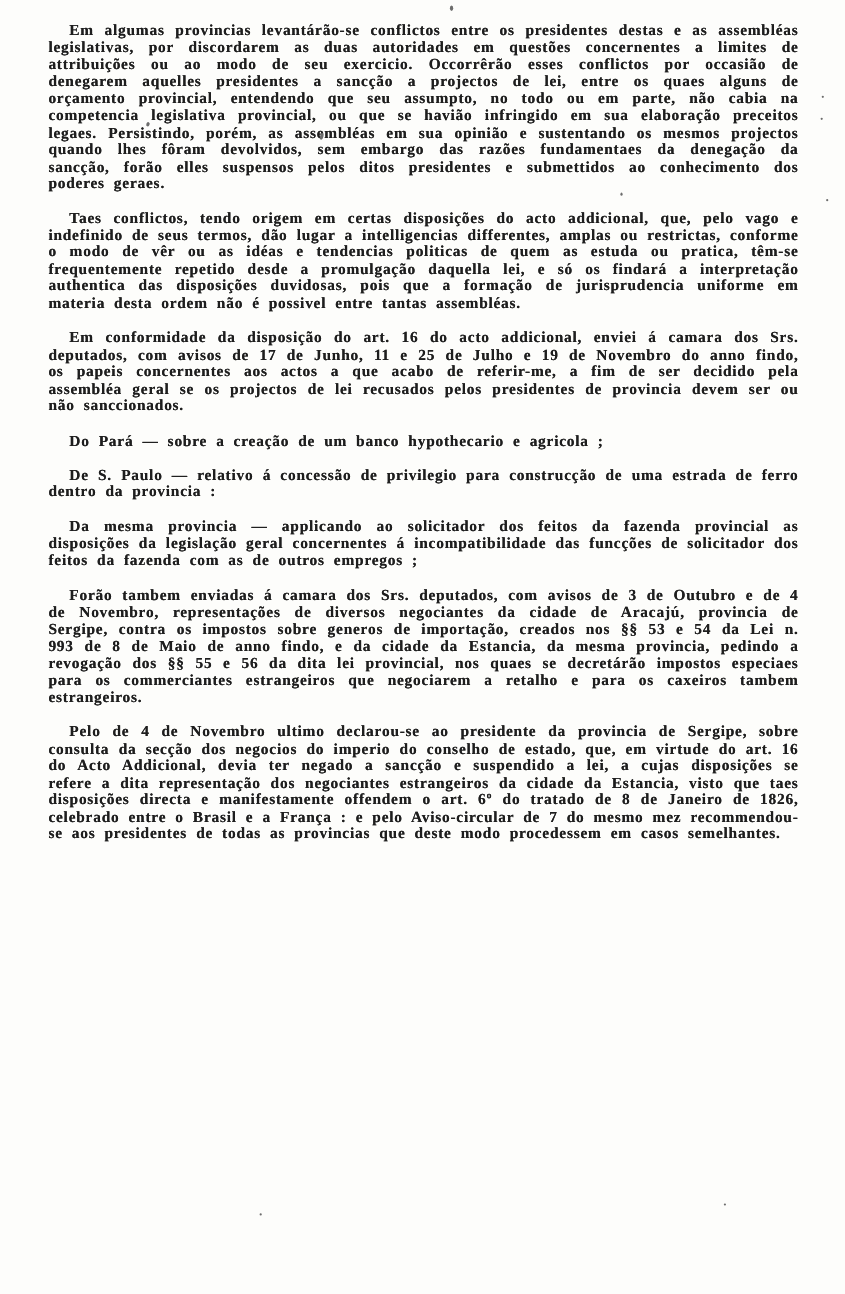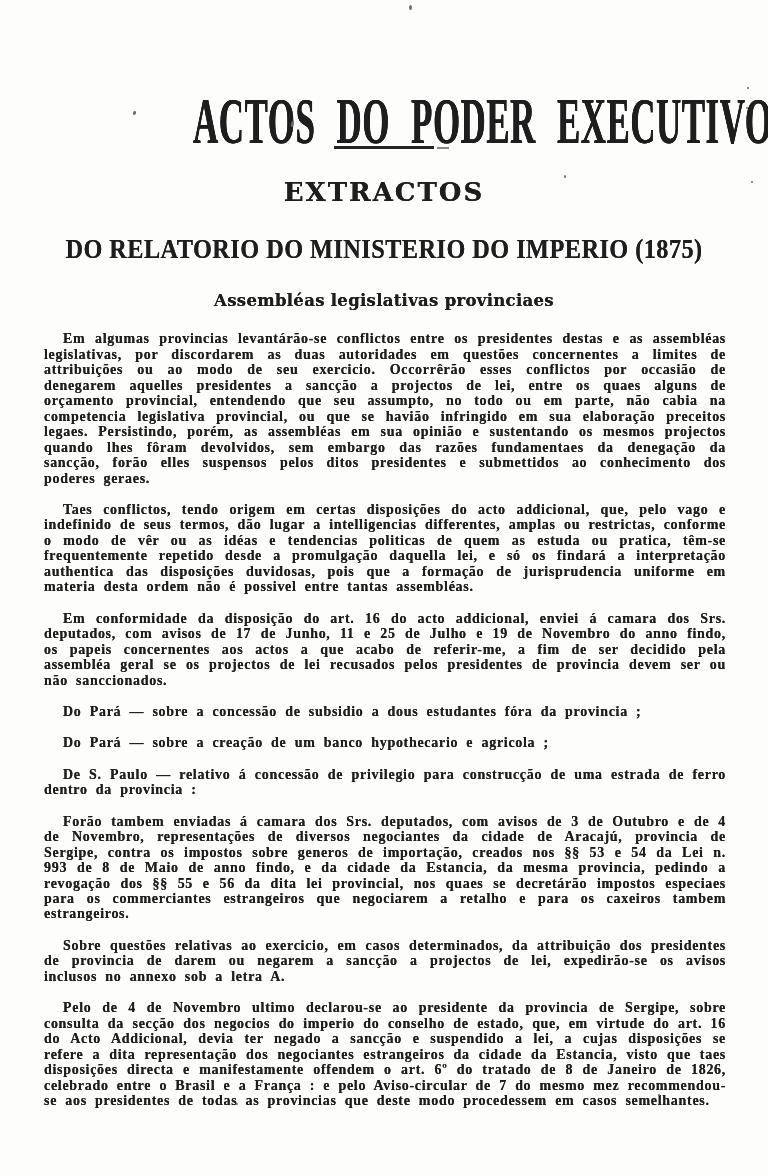--- a/index.html
+++ b/index.html
@@ -68,45 +68,29 @@
   .speck.s6 { left: 751px; top: 181px;  width: 2px; height: 2px; }
   .speck.s7 { left: 236px; top: 1103px; width: 2px; height: 2px; }
   .speck.s8 { left: 658px; top: 1094px; width: 2px; height: 2px; }
   .speck.s9 { left: 564px; top: 175px;  width: 2px; height: 3px; }
 </style>
 </head>
 <body>
 
 <div class="page">
 
-  <header>
-    <div class="title-wrap">
-      <h1 class="main-title">ACTOS DO PODER EXECUTIVO</h1>
-    </div>
-
-    <div class="rule"></div>
-
-    <h2 class="subtitle">EXTRACTOS</h2>
-
-    <h3 class="report-heading">
-      <span class="inner">DO RELATORIO DO MINISTERIO DO IMPERIO (1875)</span>
-    </h3>
-
-    <h4 class="section-heading">Assembléas legislativas provinciaes</h4>
-  </header>
 
   <main class="body-text">
       <p>Em algumas provincias levantárão-se conflictos entre os presidentes destas e as assembléas legislativas, por discordarem as duas autoridades em questões concernentes a limites de attribuições ou ao modo de seu exercicio. Occorrêrão esses conflictos por occasião de denegarem aquelles presidentes a sancção a projectos de lei, entre os quaes alguns de orçamento provincial, entendendo que seu assumpto, no todo ou em parte, não cabia na competencia legislativa provincial, ou que se havião infringido em sua elaboração preceitos legaes. Persistindo, porém, as assembléas em sua opinião e sustentando os mesmos projectos quando lhes fôram devolvidos, sem embargo das razões fundamentaes da denegação da sancção, forão elles suspensos pelos ditos presidentes e submettidos ao conhecimento dos poderes geraes.</p>
       <p>Taes conflictos, tendo origem em certas disposições do acto addicional, que, pelo vago e indefinido de seus termos, dão lugar a intelligencias differentes, amplas ou restrictas, conforme o modo de vêr ou as idéas e tendencias politicas de quem as estuda ou pratica, têm-se frequentemente repetido desde a promulgação daquella lei, e só os findará a interpretação authentica das disposições duvidosas, pois que a formação de jurisprudencia uniforme em materia desta ordem não é possivel entre tantas assembléas.</p>
       <p>Em conformidade da disposição do art. 16 do acto addicional, enviei á camara dos Srs. deputados, com avisos de 17 de Junho, 11 e 25 de Julho e 19 de Novembro do anno findo, os papeis concernentes aos actos a que acabo de referir-me, a fim de ser decidido pela assembléa geral se os projectos de lei recusados pelos presidentes de provincia devem ser ou não sanccionados.</p>
-      <p>Do Pará — sobre a concessão de subsidio a dous estudantes fóra da provincia ;</p>
       <p>Do Pará — sobre a creação de um banco hypothecario e agricola ;</p>
       <p>De S. Paulo — relativo á concessão de privilegio para construcção de uma estrada de ferro dentro da provincia :</p>
+      <p>Da mesma provincia — applicando ao solicitador dos feitos da fazenda provincial as disposições da legislação geral concernentes á incompatibilidade das funcções de solicitador dos feitos da fazenda com as de outros empregos ;</p>
       <p>Forão tambem enviadas á camara dos Srs. deputados, com avisos de 3 de Outubro e de 4 de Novembro, representações de diversos negociantes da cidade de Aracajú, provincia de Sergipe, contra os impostos sobre generos de importação, creados nos §§ 53 e 54 da Lei n. 993 de 8 de Maio de anno findo, e da cidade da Estancia, da mesma provincia, pedindo a revogação dos §§ 55 e 56 da dita lei provincial, nos quaes se decretárão impostos especiaes para os commerciantes estrangeiros que negociarem a retalho e para os caxeiros tambem estrangeiros.</p>
-      <p>Sobre questões relativas ao exercicio, em casos determinados, da attribuição dos presidentes de provincia de darem ou negarem a sancção a projectos de lei, expedirão-se os avisos inclusos no annexo sob a letra A.</p>
       <p>Pelo de 4 de Novembro ultimo declarou-se ao presidente da provincia de Sergipe, sobre consulta da secção dos negocios do imperio do conselho de estado, que, em virtude do art. 16 do Acto Addicional, devia ter negado a sancção e suspendido a lei, a cujas disposições se refere a dita representação dos negociantes estrangeiros da cidade da Estancia, visto que taes disposições directa e manifestamente offendem o art. 6º do tratado de 8 de Janeiro de 1826, celebrado entre o Brasil e a França : e pelo Aviso-circular de 7 do mesmo mez recommendou-se aos presidentes de todas as provincias que deste modo procedessem em casos semelhantes.</p>
     </main>
 
   <span class="speck s1"></span>
   <span class="speck s2"></span>
   <span class="speck s3"></span>
   <span class="speck s4"></span>
   <span class="speck s5"></span>
   <span class="speck s6"></span>
   <span class="speck s7"></span>

